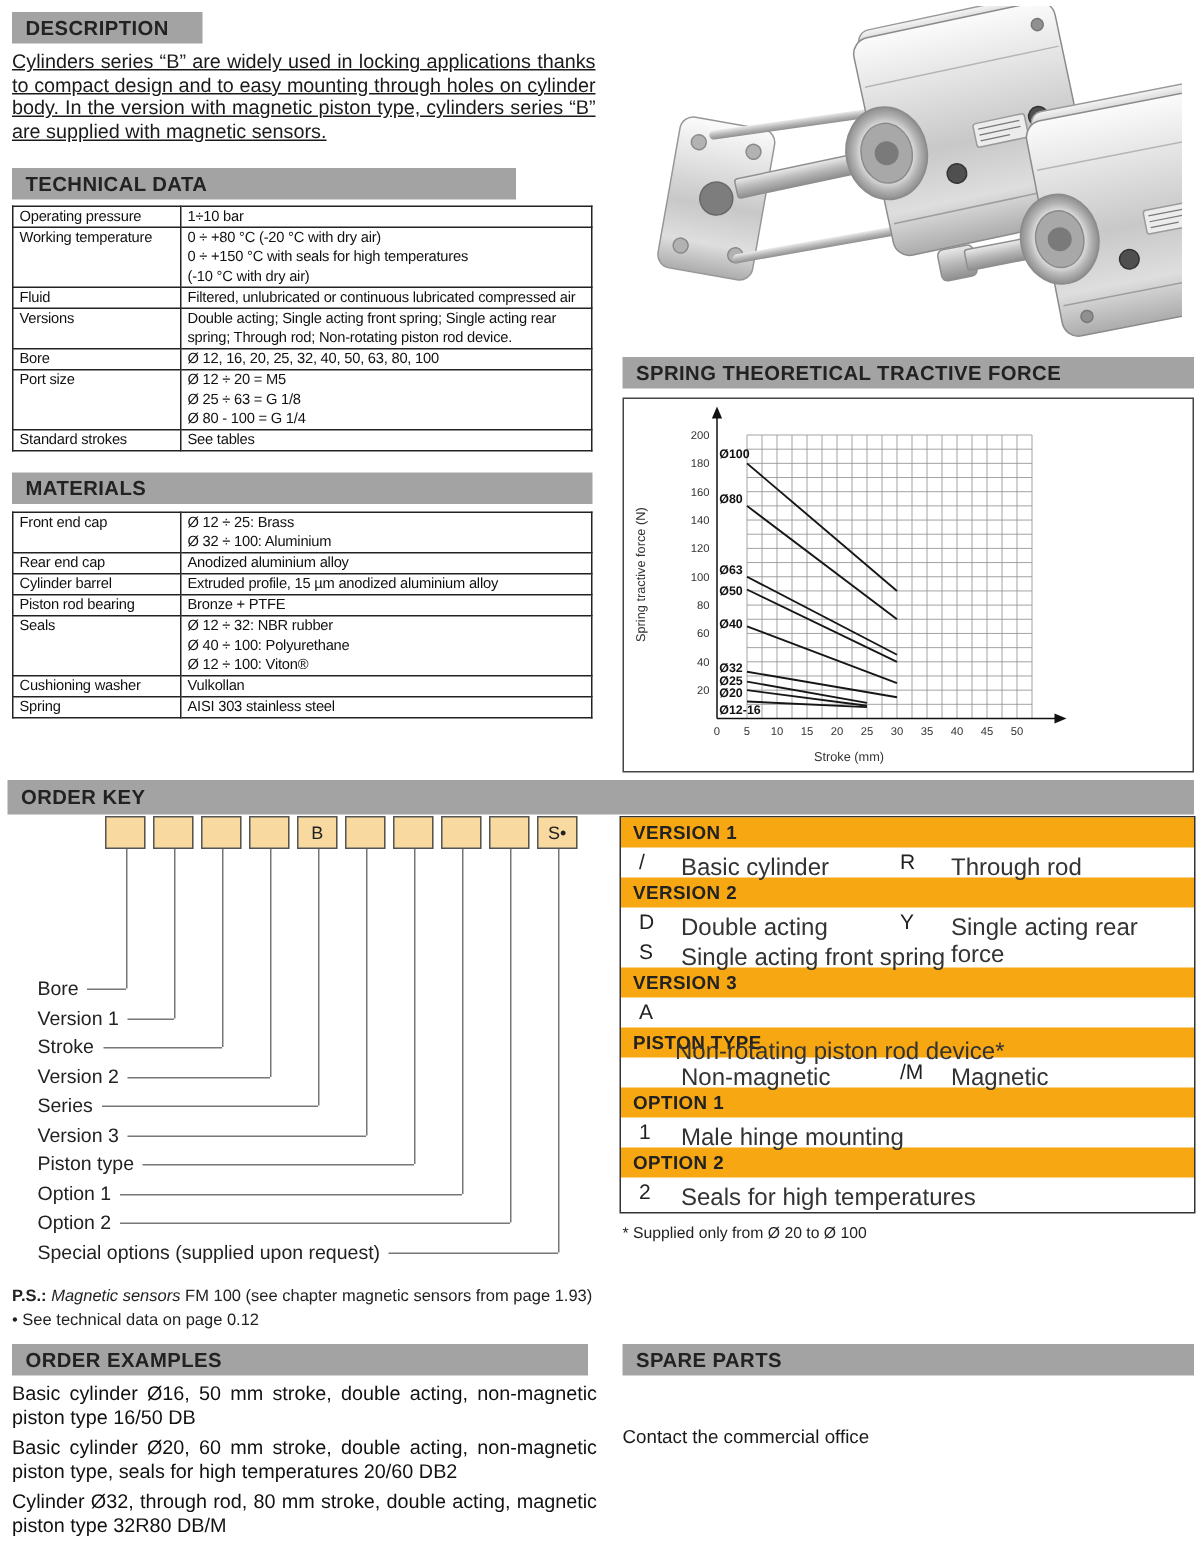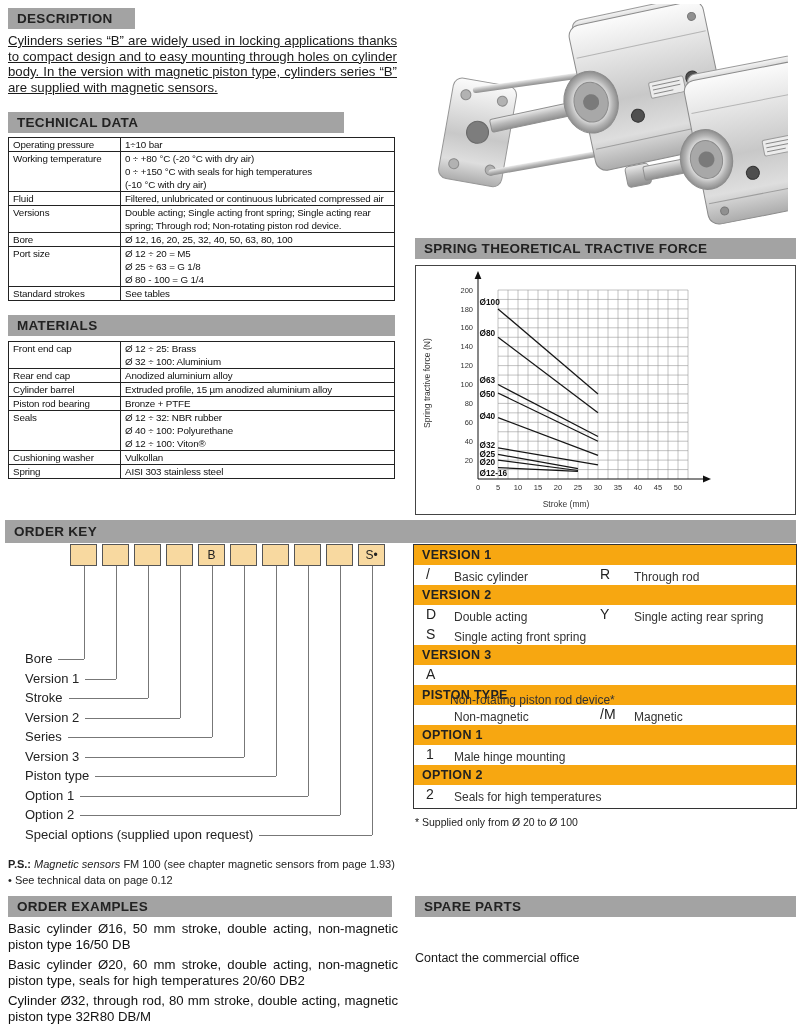--- a/index.html
+++ b/index.html
@@ -25,21 +25,21 @@
 
   .ps { position:absolute; font-size:11px; color:#222; }
   .ps i { font-style:italic; }
 
   #versions-panel { position:absolute; left:413px; top:544px; width:384px;
                     border:1px solid #333; background:#fff; padding-bottom:3px; }
   .vbar { background:#F7A711; color:#222; font-weight:bold; font-size:12.5px;
           height:20px; line-height:20px; padding-left:8px; letter-spacing:.3px; }
   .vrow { position:relative; height:20px; }
   .vcode { position:absolute; top:1px; font-size:14px; color:#222; }
-  .vlab  { position:absolute; top:5px; font-size:12px; color:#333;text-align:center; }
+  .vlab  { position:absolute; top:5px; font-size:16px; color:#333; }
 
   .chart-panel { position:absolute; left:415px; top:265px; width:381px; height:250px;
                  border:1px solid #444; background:#fff; }
   #chart-svg text { font-family:"Liberation Sans","DejaVu Sans",sans-serif; }
 
   .examples { position:absolute; left:8px; top:921px; width:390px; }
   .examples p { font-size:13.2px; line-height:15.5px; text-align:justify; margin-bottom:5px; color:#111; }
 
   .footnote { position:absolute; font-size:10.5px; color:#222; }
 </style>
@@ -353,21 +353,21 @@
         <span class="vcode" style="left: 12px;">/</span>
         <span class="vlab" style="left: 40px;">Basic cylinder</span>
         <span class="vcode" style="left: 186px;">R</span>
         <span class="vlab" style="left: 220px;">Through rod</span>
       </div>
       <div class="vbar">VERSION 2</div>
       <div class="vrow">
         <span class="vcode" style="left: 12px;">D</span>
         <span class="vlab" style="left: 40px;">Double acting</span>
         <span class="vcode" style="left: 186px;">Y</span>
-        <span class="vlab" style="left: 220px;">Single acting rear spring</span>
+        <span class="vlab" style="left: 220px;">Single acting rear force</span>
       </div>
       <div class="vrow">
         <span class="vcode" style="left: 12px;">S</span>
         <span class="vlab" style="left: 40px;">Single acting front spring</span>
       </div>
       <div class="vbar">VERSION 3</div>
       <div class="vrow">
         <span class="vcode" style="left: 12px;">A</span>
         <span class="vlab" style="left: 36px; margin-top: 23px;">Non-rotating piston rod device*</span>
       </div>

